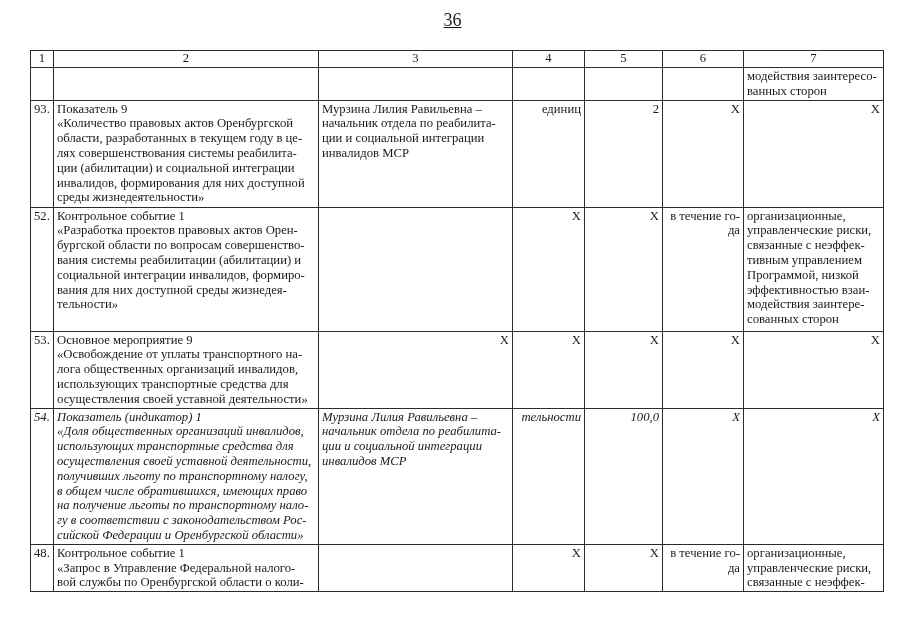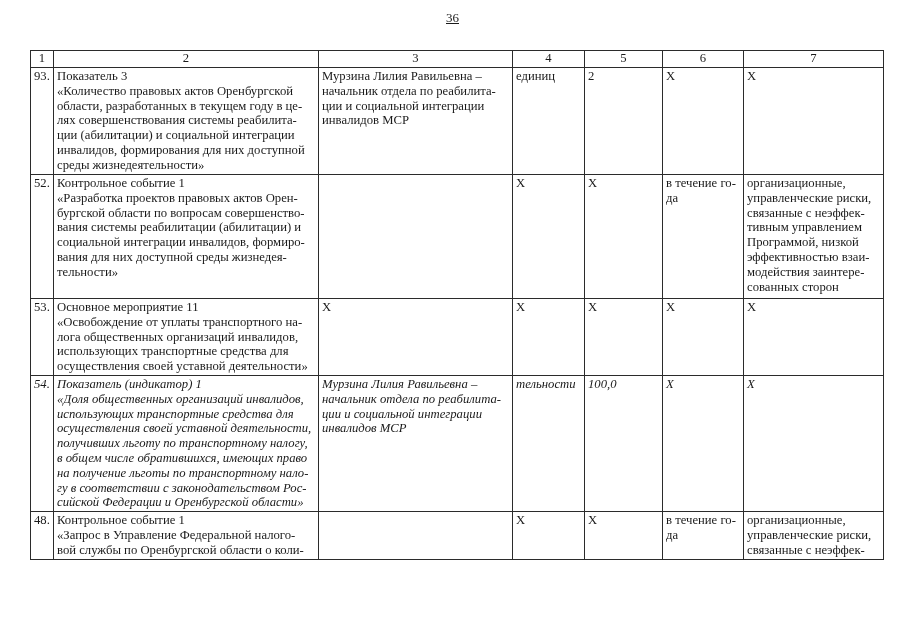--- a/index.html
+++ b/index.html
@@ -15,21 +15,21 @@
     overflow: hidden;
     font-family: "Liberation Serif", "DejaVu Serif", serif;
     color: #1a1a1a;
   }
   .page-number {
     position: absolute;
     top: 10px;
     left: 0;
     width: 905px;
     text-align: center;
-    font-size: 13px;
+    font-size: 18px;
     text-decoration: underline;
   }
   table.doc-table {
     position: absolute;
     left: 30px;
     top: 50px;
     width: 853px;
     border-collapse: collapse;
     table-layout: fixed;
   }
@@ -43,21 +43,21 @@
     overflow: hidden;
   }
   table.doc-table th {
     text-align: center;
     padding: 0 2px;
   }
   .cell-text {
     white-space: pre-line;
   }
   .al { text-align: left; }
-  .ac { text-align: left; }
+  .ac { text-align: right; }
   .num-cell { padding-left: 2px; padding-right: 1px; }
   tr.h-head  { height: 17px; }
   tr.h-cont  { height: 31px; }
   tr.h-r51   { height: 107px; }
   tr.h-r52   { height: 124px; }
   tr.h-r53   { height: 71px; }
   tr.h-r54   { height: 133px; font-style: italic; }
   tr.h-r55   { height: 42px; }
 </style>
 </head>
@@ -82,27 +82,51 @@
         <tr class="h-head">
       <th>1</th>
       <th>2</th>
       <th>3</th>
       <th>4</th>
       <th>5</th>
       <th>6</th>
       <th>7</th>
     </tr>
 
+    <tr class="h-cont">
+      <td class="num-cell al">
+            <div class="cell-text"></div>
+          </td>
+      <td class="al">
+            <div class="cell-text"></div>
+          </td>
+      <td class="al">
+            <div class="cell-text"></div>
+          </td>
+      <td class="ac">
+            <div class="cell-text"></div>
+          </td>
+      <td class="ac">
+            <div class="cell-text"></div>
+          </td>
+      <td class="ac">
+            <div class="cell-text"></div>
+          </td>
+      <td class="al">
+            <div class="cell-text">модействия заинтересо-
+ванных сторон</div>
+          </td>
+    </tr>
 
     <tr class="h-r51">
       <td class="num-cell al">
             <div class="cell-text">93.</div>
           </td>
       <td class="al">
-            <div class="cell-text">Показатель 3
+            <div class="cell-text">Показатель 9
 «Количество правовых актов Оренбургской
 области, разработанных в текущем году в це-
 лях совершенствования системы реабилита-
 ции (абилитации) и социальной интеграции
 инвалидов, формирования для них доступной
 среды жизнедеятельности»</div>
           </td>
       <td class="al">
             <div class="cell-text">Мурзина Лилия Равильевна –
 начальник отдела по реабилита-
@@ -159,21 +183,21 @@
 модействия заинтере-
 сованных сторон</div>
           </td>
     </tr>
 
     <tr class="h-r53">
       <td class="num-cell al">
             <div class="cell-text">53.</div>
           </td>
       <td class="al">
-            <div class="cell-text">Основное мероприятие 11
+            <div class="cell-text">Основное мероприятие 9
 «Освобождение от уплаты транспортного на-
 лога общественных организаций инвалидов,
 использующих транспортные средства для
 осуществления своей уставной деятельности»</div>
           </td>
       <td class="ac">
             <div class="cell-text">Х</div>
           </td>
       <td class="ac">
             <div class="cell-text">Х</div>

